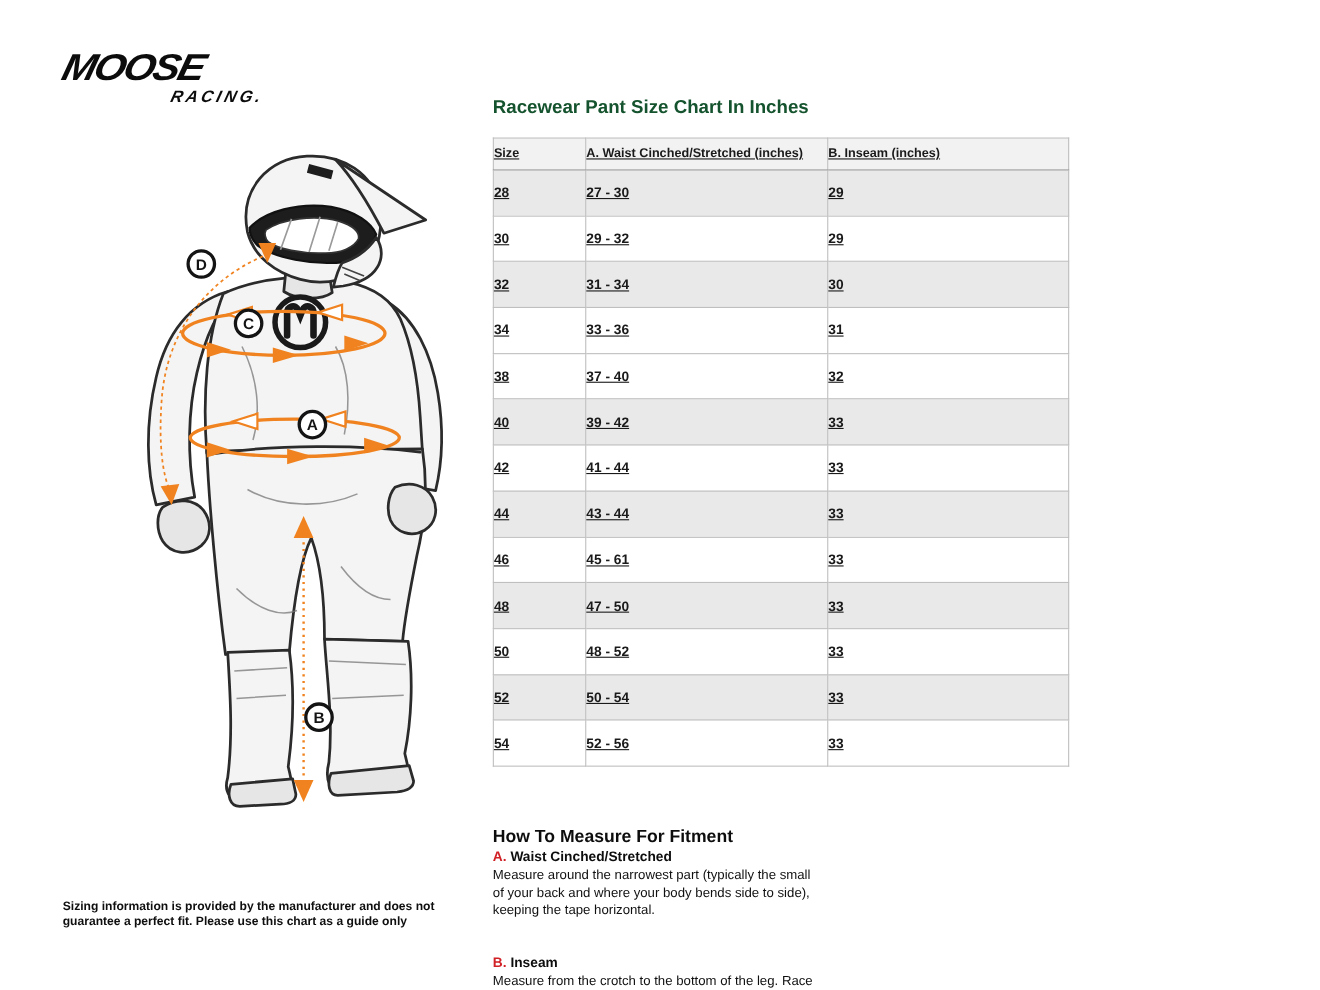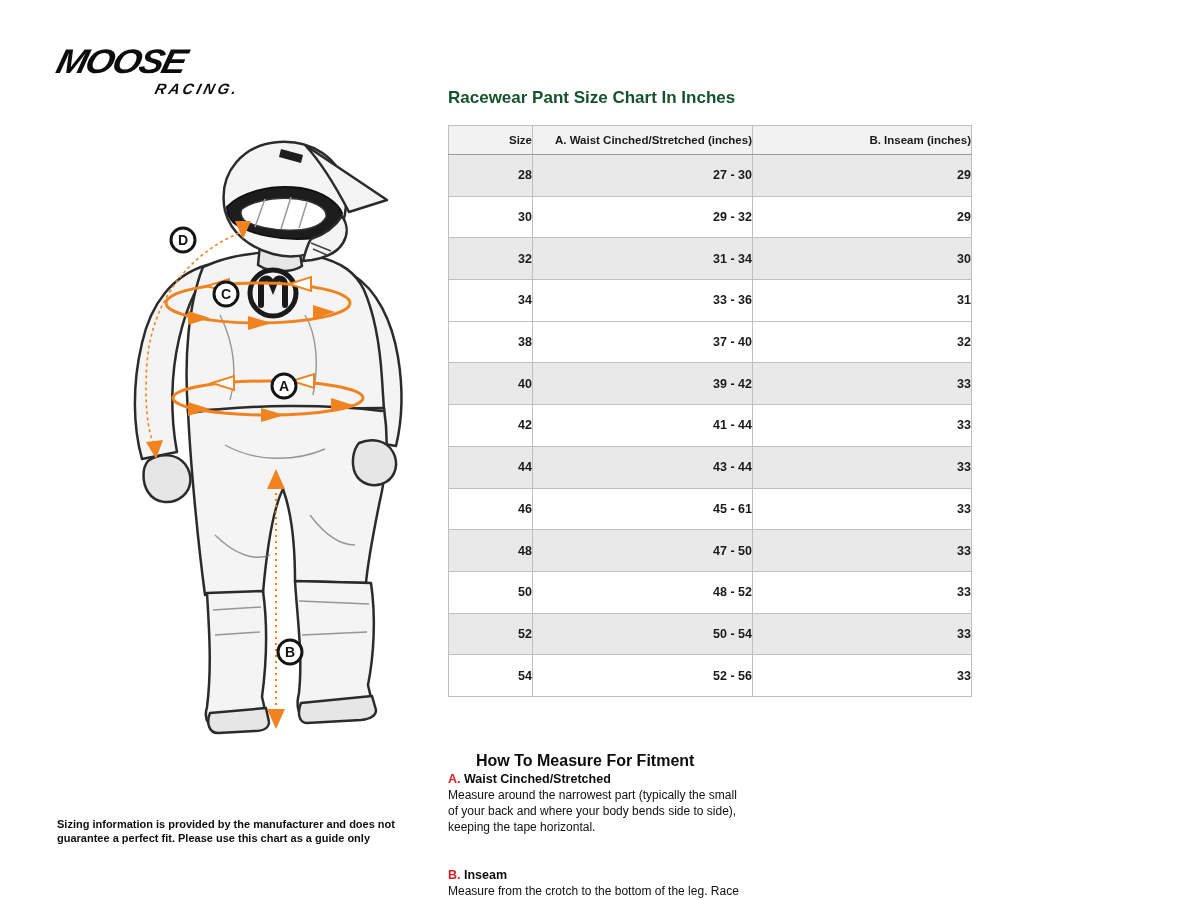--- a/index.html
+++ b/index.html
@@ -34,33 +34,33 @@
   .o-fill{fill:var(--accent-orange);stroke:none;}
   .o-out{fill:#fff;stroke:var(--accent-orange);stroke-width:2;}
   .marker circle{fill:#fff;stroke:#141414;stroke-width:3;}
   .marker text{font-family:"Liberation Sans",sans-serif;font-weight:900;font-size:14px;
     text-anchor:middle;fill:#141414;}
 
   
   .chart-title{position:absolute;left:448px;top:88px;font-size:17px;font-weight:700;color:#14532d;}
   table.size-table{position:absolute;left:448px;top:125px;width:523px;border-collapse:collapse;
     border:1px solid #9a9a9a;table-layout:fixed;}
-  .size-table th,.size-table td{border:1px solid var(--table-border);text-align:right;
-    vertical-align:middle;color:#1a1a1a;}
+  .size-table th,.size-table td{border:1px solid var(--table-border);text-align:left;
+    vertical-align:middle;color:#1a1a1a;text-decoration:underline;}
   .size-table th{height:29px;font-size:11.5px;font-weight:700;background:var(--header-bg);
     border-bottom:1px solid #9a9a9a;}
   .size-table td{height:41.7px;font-size:12.5px;font-weight:700;background:#fff;}
   .size-table tr.alt td{background:var(--row-alt-bg);}
   .size-table .c0{width:84px;}
   .size-table .c1{width:220px;}
   .size-table .c2{width:219px;}
 
   
   .howto{position:absolute;left:448px;top:752px;width:660px;}
-  .howto-title{font-size:16px;font-weight:800;color:#0d0d0d;margin-left:28px;}
+  .howto-title{font-size:16px;font-weight:800;color:#0d0d0d;}
   .howto-cols{display:flex;gap:32px;margin-top:2px;flex-direction:column;}
   .howto-col{flex:0 0 auto;}
   .howto-col:nth-child(1){width:295px;}
   .howto-col:nth-child(2){width:312px;}
   .howto-h{font-size:12.5px;font-weight:800;color:#0d0d0d;}
   .howto-h .red{color:var(--accent-red);}
   .howto-p{margin-top:2px;font-size:12px;font-weight:500;line-height:1.33;color:#101010;}
 
   
   .disclaimer{position:absolute;left:57px;top:817px;width:368px;font-size:11px;

